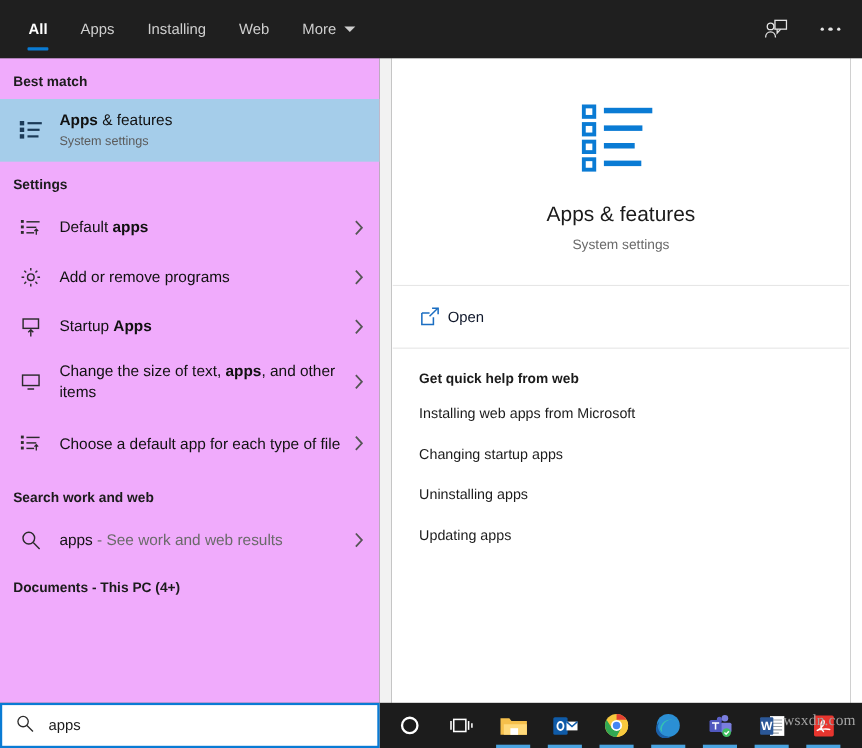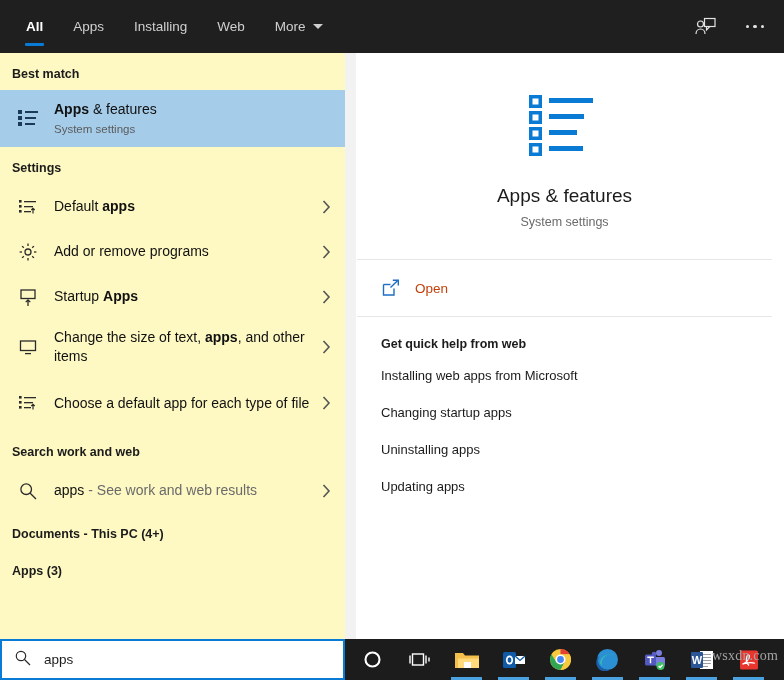--- a/index.html
+++ b/index.html
@@ -44,21 +44,21 @@
     margin-left: auto; display: flex; align-items: center;
     height: 53px; padding-right: 14px; gap: 20px;
   }
   .tb-icon { width: 30px; height: 30px; display: flex; align-items: center; justify-content: center; }
   .dots { display: flex; gap: 4px; align-items: center; }
   .dots i { width: 3.5px; height: 3.5px; border-radius: 50%; background: #e3e3e3; display: block; }
 
   
   .pane-left {
     position: absolute; left: 0; top: 53px; width: 345px; height: 586px;
-    background: #fef9c3;
+    background: #f0abfc;
     overflow: hidden;
   }
   .pane-right {
     position: absolute; left: 356px; top: 53px; width: 417px; height: 586px;
     background: #ffffff;
     overflow: hidden;
   }
   .gutter {
     position: absolute; left: 345px; top: 53px; width: 11px; height: 586px;
     background: #f2f2f2;
@@ -101,21 +101,21 @@
   .hero-icon { display: flex; justify-content: center; margin-bottom: 26px; }
   .hero-title { font-size: 19px; color: #1b1b1b; line-height: 26px; }
   .hero-sub { font-size: 12.5px; color: #6a6a6a; margin-top: 6px; }
   .divider { height: 1px; background: #e6e6e6; margin: 0 1px; }
   .open-row {
     display: flex; align-items: center;
     height: 56px; padding-left: 25px;
     cursor: default;
   }
   .open-ico { width: 26px; display: flex; align-items: center; }
-  .open-lbl { font-size: 13.5px; color: #c2410c; margin-left: 8px; }
+  .open-lbl { font-size: 13.5px; color: #0f172a; }
   .help-head {
     font-size: 12.5px; font-weight: bold; color: #1b1b1b;
     padding: 20px 0 6px 25px;
   }
   .help-link {
     font-size: 13px; color: #1b1b1b;
     padding: 11px 0 11px 25px; cursor: default;
   }
 
   
@@ -339,21 +339,20 @@
         <div class="row-title"><span>apps</span><span class="muted"> - See work and web results</span></div>
       </div>
       <div class="chev">
         <svg width="9" height="14" viewBox="0 0 9 14">
             <path d="M1.5 1 L7 7 L1.5 13" fill="none" stroke="#555" stroke-width="1.6"></path>
           </svg>
       </div>
     </div>
 
     <div class="section-head">Documents - This PC (4+)</div>
-    <div class="section-head">Apps (3)</div>
   </div>
 
   <div class="gutter"></div>
   <div class="pane-right-pad"></div>
 
   <div class="pane-right">
 
     <div class="hero">
       <div class="hero-icon">
         <svg width="76" height="64" viewBox="0 0 76 64">

